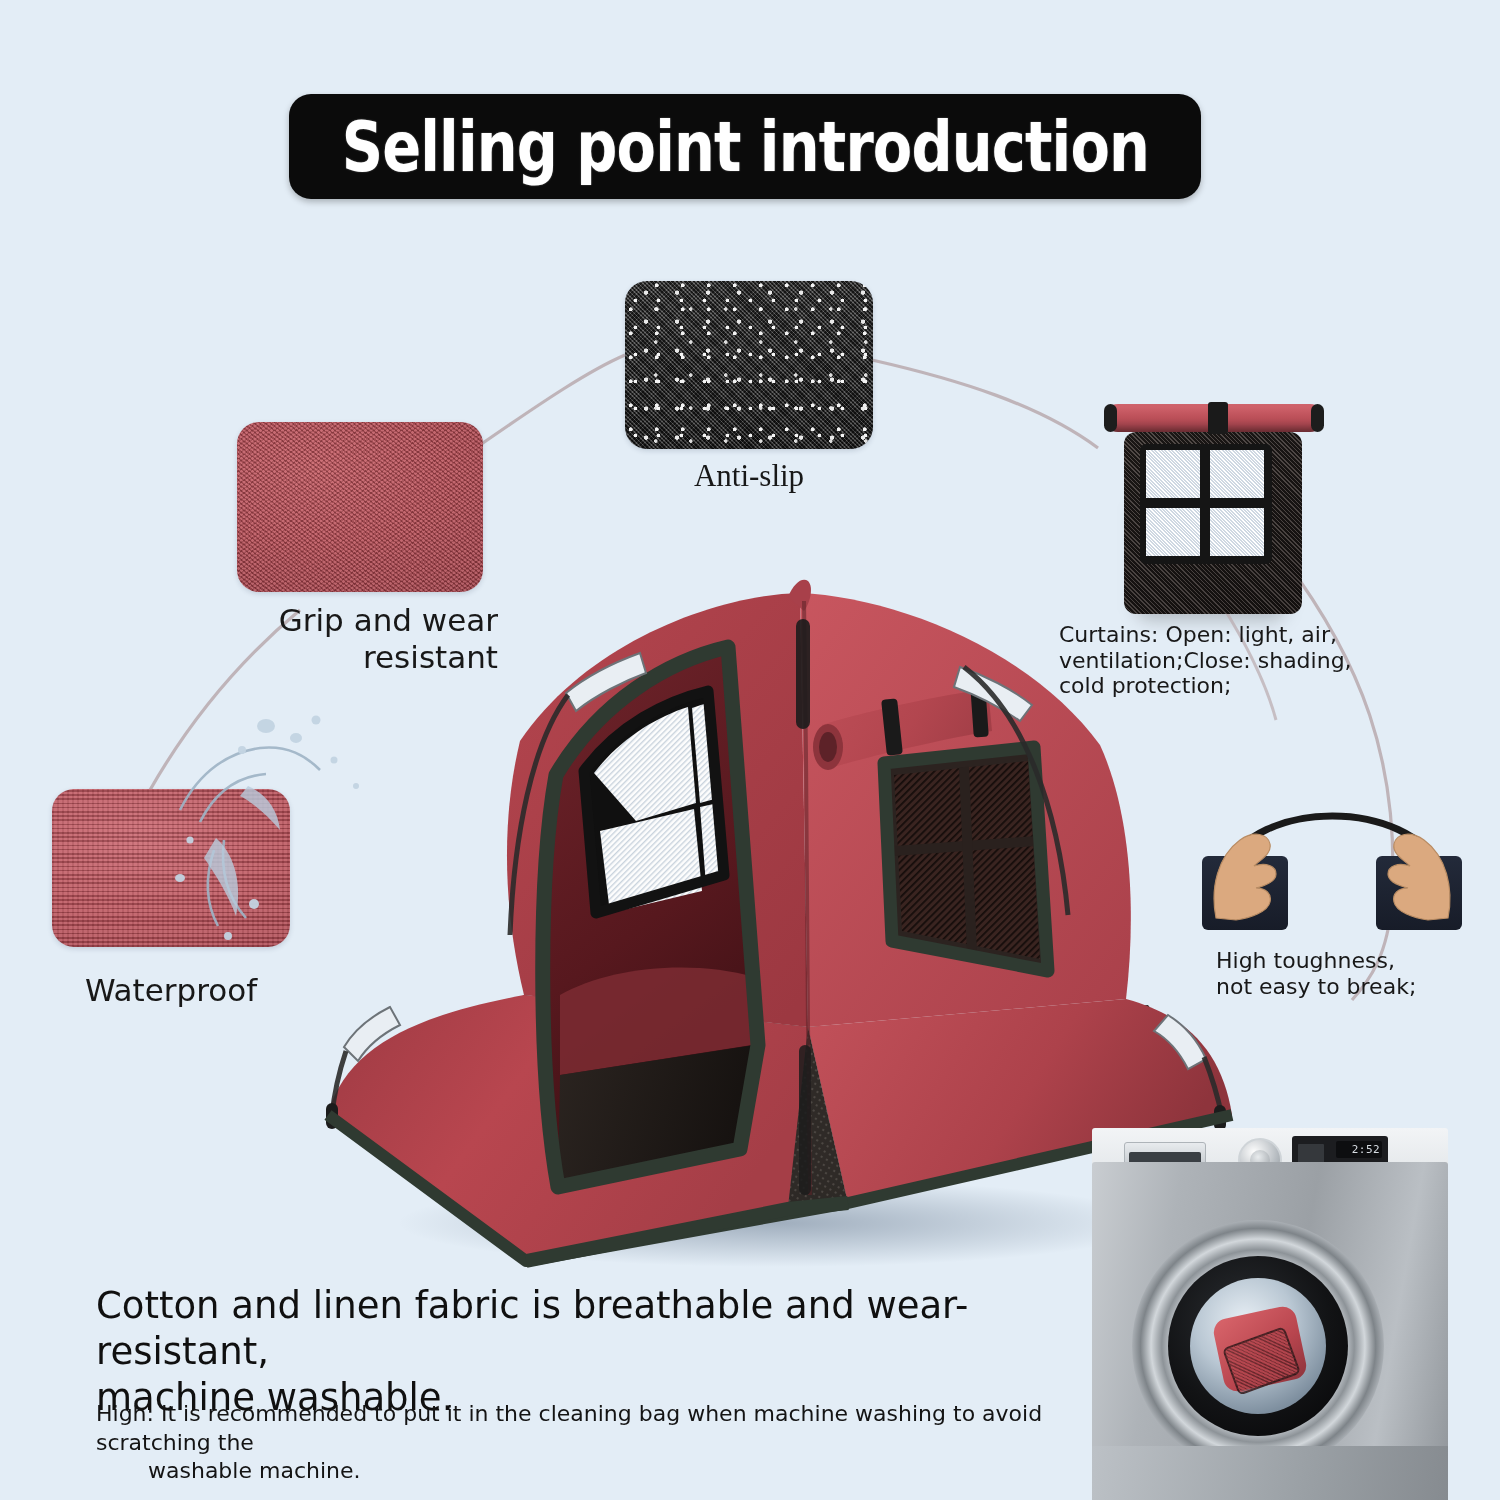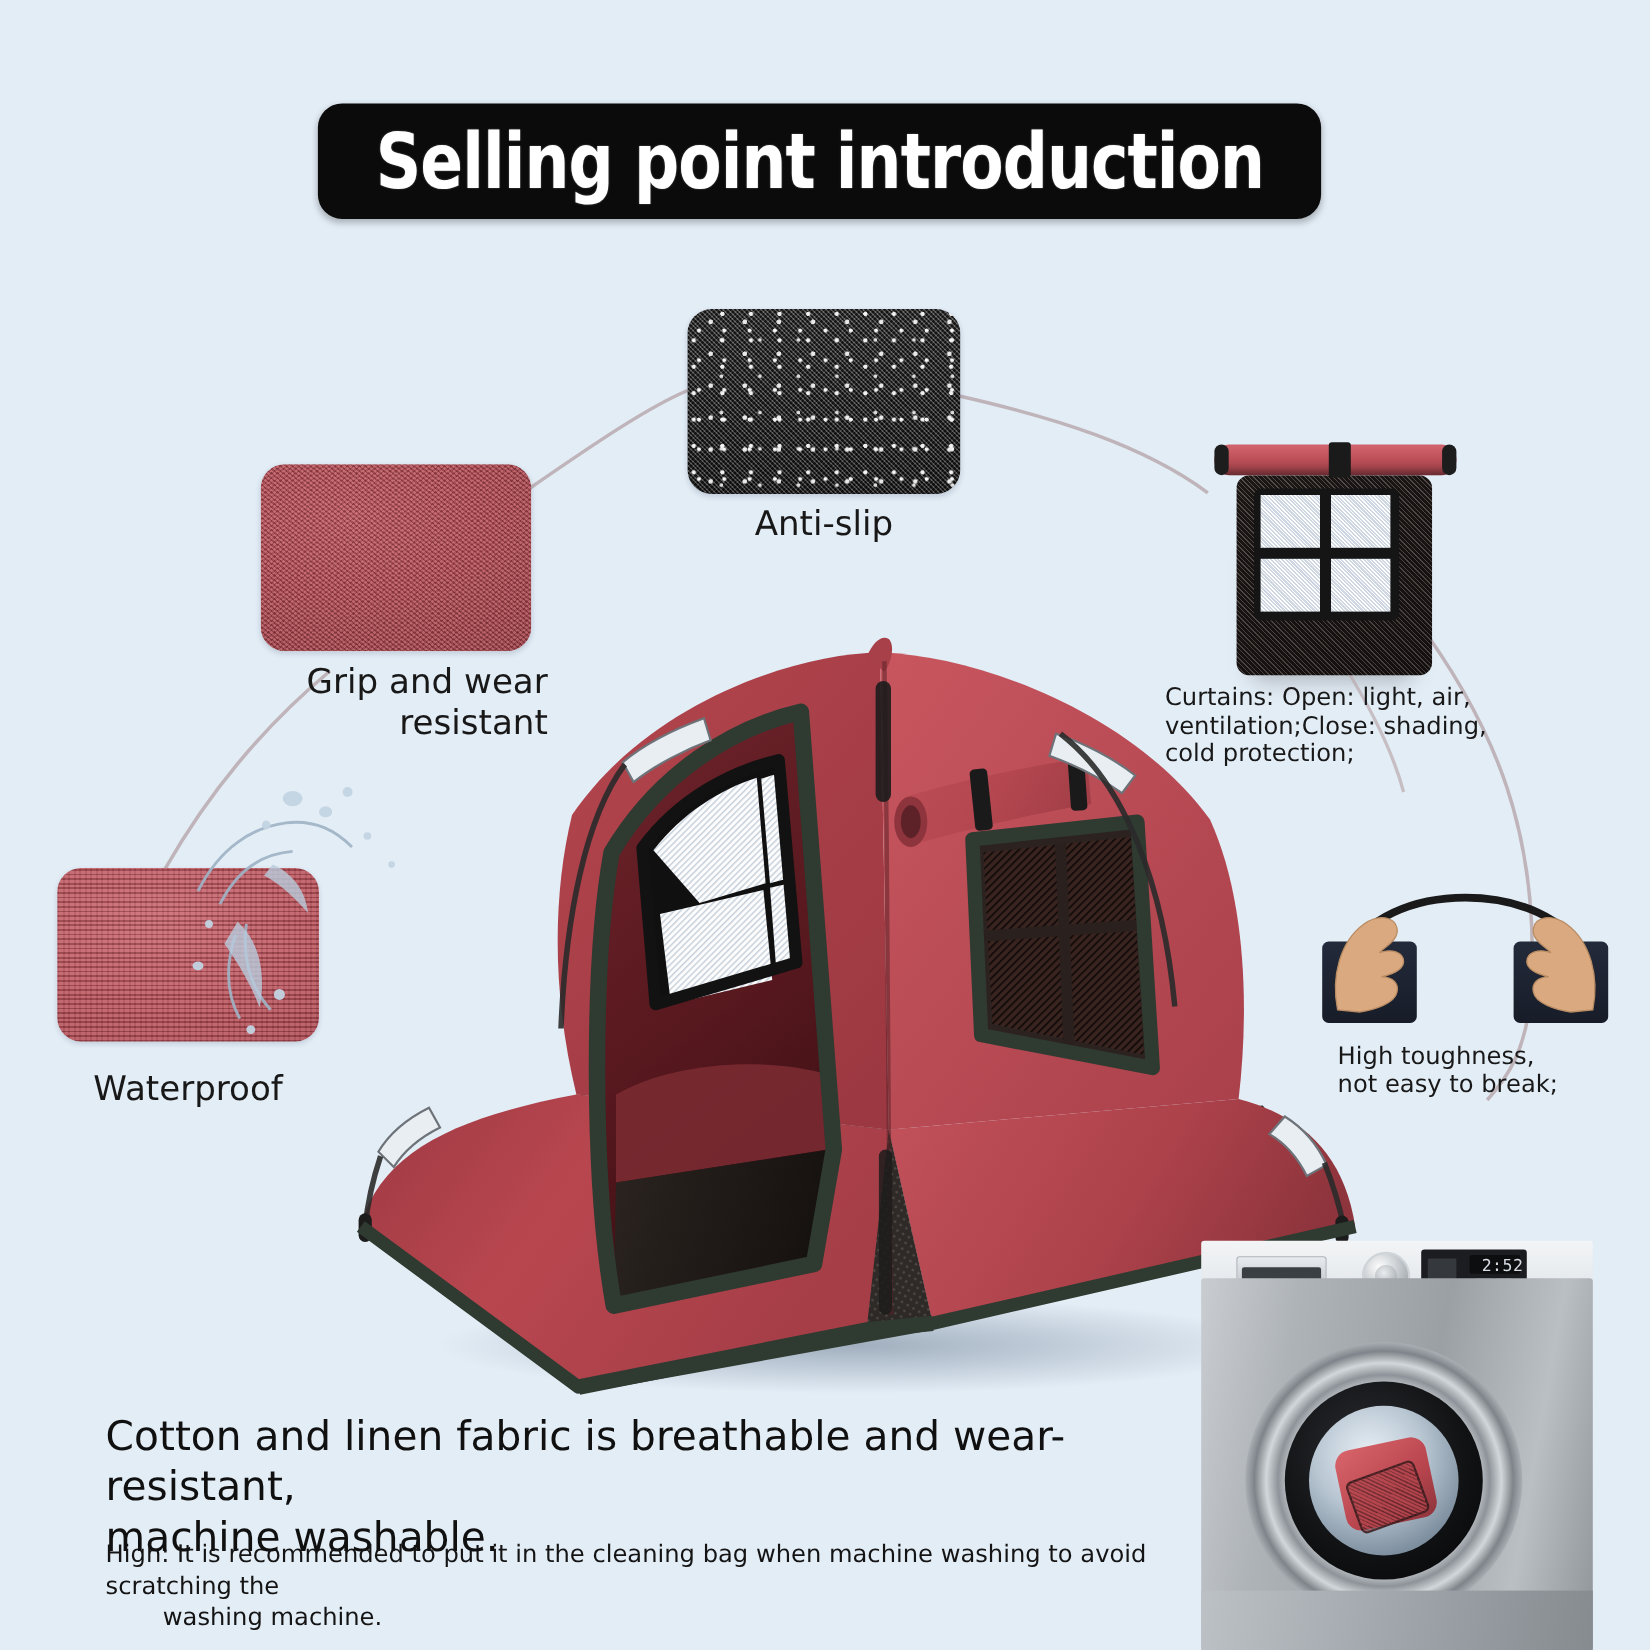--- a/index.html
+++ b/index.html
@@ -111,21 +111,21 @@
     background:linear-gradient(180deg,#e8ebee,#b9bfc4);border-radius:3px;border:1px solid #aeb4b9;}
   .wm-drawer-slot{position:absolute;left:4px;top:9px;width:72px;height:13px;background:#3a3f44;border-radius:2px;}
   .wm-dial{position:absolute;left:146px;top:10px;width:40px;height:40px;border-radius:50%;
     background:radial-gradient(circle at 35% 30%,#fdfdfd,#b4babf 62%,#8b9095);
     border:2px solid #cfd4d8;}
   .wm-dial-in{position:absolute;left:10px;top:10px;width:20px;height:20px;border-radius:50%;
     background:radial-gradient(circle at 40% 35%,#e9ecee,#9aa0a5);}
   .wm-panel{position:absolute;left:200px;top:8px;width:96px;height:44px;background:#1c1d20;border-radius:3px;}
   .wm-display{position:absolute;right:6px;top:5px;width:46px;height:17px;background:#0d0e10;border-radius:2px;
     display:flex;align-items:center;justify-content:center;}
-  .wm-time{color:#d7dde3;font-family:"DejaVu Sans Mono",monospace;font-size:15px;letter-spacing:.5px;margin-left:14px;}
+  .wm-time{color:#d7dde3;font-family:"DejaVu Sans Mono",monospace;font-size:11px;letter-spacing:.5px;margin-left:14px;}
   .wm-dot{position:absolute;background:#54585d;border-radius:1px;}
   .wm-door{position:absolute;left:54px;top:92px;width:252px;height:252px;border-radius:50%;
     background:radial-gradient(circle at 50% 50%, #8e9398 0 45%, #c7ccd1 48%, #8d9398 54%, #d2d7db 60%, #7e8489 66%, #b6bbc0 72%, #9aa0a5 100%);}
   .wm-glass{position:absolute;left:36px;top:36px;width:180px;height:180px;border-radius:50%;
     background:radial-gradient(circle at 42% 36%, #2a2d31 0%, #121315 55%, #050506 100%);}
   .wm-drum{position:absolute;left:22px;top:22px;width:136px;height:136px;border-radius:50%;
     background:radial-gradient(circle at 40% 32%, #e7eef4 0%, #b9c7d3 40%, #7f90a0 75%, #5b6b79 100%);}
   .wm-load{position:absolute;left:28px;top:34px;width:84px;height:74px;border-radius:14px;
     background:linear-gradient(150deg,#d9656b,#b8454e 60%,#8d343c);transform:rotate(-12deg);}
   .wm-bag{position:absolute;left:8px;top:24px;width:62px;height:46px;border-radius:6px;
@@ -154,21 +154,21 @@
     <path d="M1285,560 C1360,660 1400,760 1392,900 C1388,955 1370,980 1352,1000" stroke="#b9a9ae" stroke-width="3.2" fill="none" opacity=".85"></path>
 
     <path d="M1222,605 C1250,650 1268,690 1276,720" stroke="#b9a9ae" stroke-width="3" fill="none" opacity=".7"></path>
   </svg>
 
   <div class="swatch fab-red" style="left:237px;top:422px;width:246px;height:170px;"></div>
   <div class="cap ctr" style="left:228px;top:602px;width:270px;text-align:right;">Grip and wear
 resistant</div>
 
   <div class="swatch fab-grip" style="left:625px;top:281px;width:248px;height:168px;"></div>
-  <div class="cap ctr" style="left:624px;top:458px;width:250px;">Anti-slip</div>
+  <div class="cap ctr" style="left:624px;top:458px;width:250px;font-family:Liberation Serif, serif;">Anti-slip</div>
 
   <div class="swatch fab-red2" style="left:52px;top:789px;width:238px;height:158px;"></div>
   <svg class="splash" style="left:120px;top:690px;width:290px;height:270px;" viewBox="0 0 290 270">
     <g fill="none" stroke="#9fb4c6" stroke-width="2.6" opacity=".92">
       <path d="M60,120 C80,80 110,62 140,58 C168,55 186,66 200,80"></path>
       <path d="M80,132 C96,100 120,86 146,84"></path>
       <path d="M104,150 C100,182 108,208 126,228"></path>
       <path d="M94,160 C84,190 86,214 98,236"></path>
     </g>
     <g fill="#c3d4e2" opacity=".95">
@@ -390,16 +390,16 @@
   </div>
 
   <div style="position:absolute;left:96px;top:1283px;width:960px;color:#101010;
               font-family:'DejaVu Sans',sans-serif;font-size:37px;line-height:1.24;white-space:pre-line;">Cotton and linen fabric is breathable and wear-resistant,
 machine washable.</div>
 
   <div style="position:absolute;left:96px;top:1400px;width:950px;color:#141414;
               font-family:'DejaVu Sans',sans-serif;font-size:22px;line-height:1.30;">
     <span>High:</span>
     <span>It is recommended to put it in the cleaning bag when machine washing to avoid scratching the</span>
-    <div style="padding-left:52px;">washing machine.</div>
+    <div style="padding-left:52px;">washable machine.</div>
   </div>
 
 </div>
 
 </body></html>

